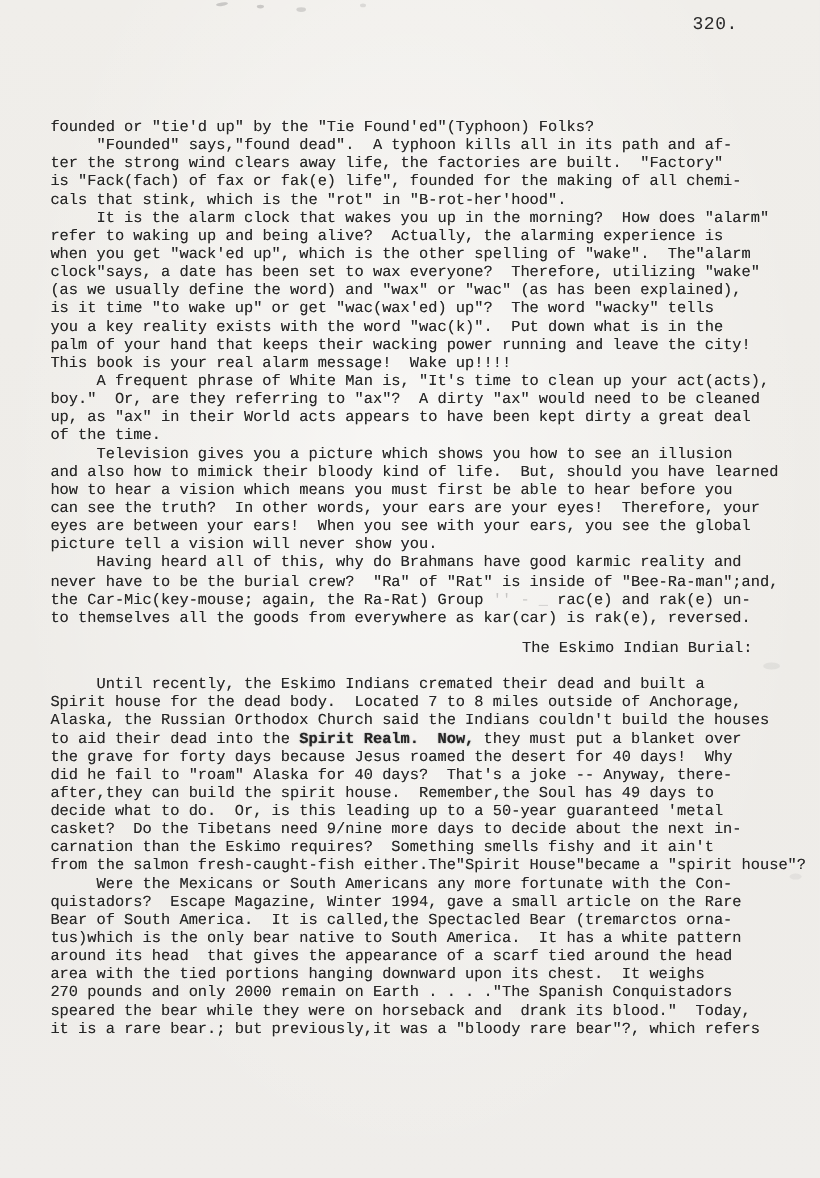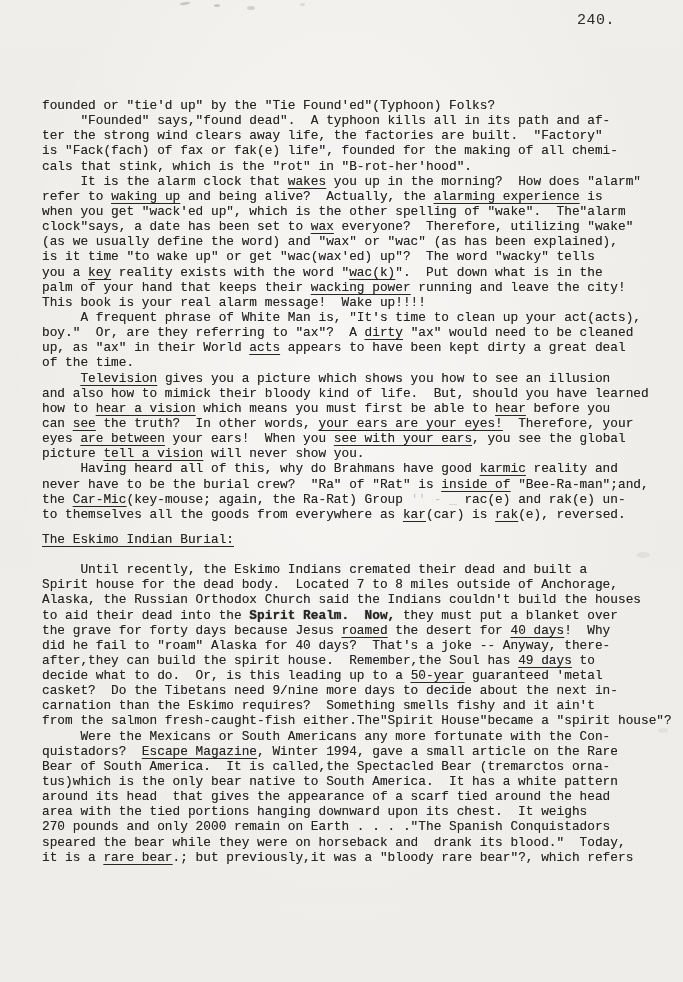--- a/index.html
+++ b/index.html
@@ -35,25 +35,24 @@
     top: 98px;
     width: 641px;
     font-size: 12.8px;
     line-height: 15.15px;
     color: #262626;
     white-space: pre;
     text-shadow: 0 0 0.4px rgba(20,20,20,0.45);
   }
   .line { height: 15.15px; }
   .line.center {
-    text-align: left;
-    padding-right: 32px;
+    text-align: right;
+    padding-right: 56px;
   }
   .u {
-    text-decoration: underline;
     text-decoration-thickness: 1.2px;
     text-underline-offset: 2.5px;
   }
   .faded {
     color: rgba(90,90,90,0.30);
     text-shadow: none;
   }
   .smudge {
     font-weight: bold;
     text-shadow: 0 0 1px rgba(30,30,30,0.75);
@@ -76,15 +75,15 @@
 
 <div class="paper"></div>
 
 <div class="artifact a1"></div>
 <div class="artifact a2"></div>
 <div class="artifact a3"></div>
 <div class="artifact a4"></div>
 <div class="artifact a5"></div>
 <div class="artifact a6"></div>
 
-<div class="page-number">240.</div>
+<div class="page-number">320.</div>
 
 <div class="text-block"><div class="line"><span>founded or "tie'd up" by the "Tie Found'ed"(Typhoon) Folks?</span></div><div class="line"><span>     "Founded" says,"found dead".  A typhoon kills all in its path and af-</span></div><div class="line"><span>ter the strong wind clears away life, the factories are built.  "Factory"</span></div><div class="line"><span>is "Fack(fach) of fax or fak(e) life", founded for the making of all chemi-</span></div><div class="line"><span>cals that stink, which is the "rot" in "B-rot-her'hood".</span></div><div class="line"><span>     It is the alarm clock that </span><span class="u">wakes</span><span> you up in the morning?  How does "alarm"</span></div><div class="line"><span>refer to </span><span class="u">waking up</span><span> and being alive?  Actually, the </span><span class="u">alarming experience</span><span> is</span></div><div class="line"><span>when you get "wack'ed up", which is the other spelling of "wake".  The"alarm</span></div><div class="line"><span>clock"says, a date has been set to </span><span class="u">wax</span><span> everyone?  Therefore, utilizing "wake"</span></div><div class="line"><span>(as we usually define the word) and "wax" or "wac" (as has been explained),</span></div><div class="line"><span>is it time "to wake up" or get "wac(wax'ed) up"?  The word "wacky" tells</span></div><div class="line"><span>you a </span><span class="u">key</span><span> reality exists with the word "</span><span class="u">wac(k)</span><span>".  Put down what is in the</span></div><div class="line"><span>palm of your hand that keeps their </span><span class="u">wacking power</span><span> running and leave the city!</span></div><div class="line"><span>This book is your real alarm message!  Wake up!!!!</span></div><div class="line"><span>     A frequent phrase of White Man is, "It's time to clean up your act(acts),</span></div><div class="line"><span>boy."  Or, are they referring to "ax"?  A </span><span class="u">dirty</span><span> "ax" would need to be cleaned</span></div><div class="line"><span>up, as "ax" in their World </span><span class="u">acts</span><span> appears to have been kept dirty a great deal</span></div><div class="line"><span>of the time.</span></div><div class="line"><span>     </span><span class="u">Television</span><span> gives you a picture which shows you how to see an illusion</span></div><div class="line"><span>and also how to mimick their bloody kind of life.  But, should you have learned</span></div><div class="line"><span>how to </span><span class="u">hear a vision</span><span> which means you must first be able to </span><span class="u">hear</span><span> before you</span></div><div class="line"><span>can </span><span class="u">see</span><span> the truth?  In other words, </span><span class="u">your ears are your eyes!</span><span>  Therefore, your</span></div><div class="line"><span>eyes </span><span class="u">are between</span><span> your ears!  When you </span><span class="u">see with your ears</span><span>, you see the global</span></div><div class="line"><span>picture </span><span class="u">tell a vision</span><span> will never show you.</span></div><div class="line"><span>     Having heard all of this, why do Brahmans have good </span><span class="u">karmic</span><span> reality and</span></div><div class="line"><span>never have to be the burial crew?  "Ra" of "Rat" is </span><span class="u">inside of</span><span> "Bee-Ra-man";and,</span></div><div class="line"><span>the </span><span class="u">Car-Mic</span><span>(key-mouse; again, the Ra-Rat) Group </span><span class="faded">'' - _</span><span> rac(e) and rak(e) un-</span></div><div class="line"><span>to themselves all the goods from everywhere as </span><span class="u">kar</span><span>(car) is </span><span class="u">rak</span><span>(e), reversed.</span></div><div class="line center" style="margin-top: 10px;"><span class="u">The Eskimo Indian Burial:</span></div><div class="line" style="margin-top: 15px;"><span>     Until recently, the Eskimo Indians cremated their dead and built a</span></div><div class="line"><span>Spirit house for the dead body.  Located 7 to 8 miles outside of Anchorage,</span></div><div class="line"><span>Alaska, the Russian Orthodox Church said the Indians couldn't build the houses</span></div><div class="line"><span>to aid their dead into the </span><span class="smudge">Spirit Realm.</span><span>  </span><span class="smudge">Now,</span><span> they must put a blanket over</span></div><div class="line"><span>the grave for forty days because Jesus </span><span class="u">roamed</span><span> the desert for </span><span class="u">40 days</span><span>!  Why</span></div><div class="line"><span>did he fail to "roam" Alaska for 40 days?  That's a joke -- Anyway, there-</span></div><div class="line"><span>after,they can build the spirit house.  Remember,the Soul has </span><span class="u">49 days</span><span> to</span></div><div class="line"><span>decide what to do.  Or, is this leading up to a </span><span class="u">50-year</span><span> guaranteed 'metal</span></div><div class="line"><span>casket?  Do the Tibetans need 9/nine more days to decide about the next in-</span></div><div class="line"><span>carnation than the Eskimo requires?  Something smells fishy and it ain't</span></div><div class="line"><span>from the salmon fresh-caught-fish either.The"Spirit House"became a "spirit house"?</span></div><div class="line"><span>     Were the Mexicans or South Americans any more fortunate with the Con-</span></div><div class="line"><span>quistadors?  </span><span class="u">Escape Magazine</span><span>, Winter 1994, gave a small article on the Rare</span></div><div class="line"><span>Bear of South America.  It is called,the Spectacled Bear (tremarctos orna-</span></div><div class="line"><span>tus)which is the only bear native to South America.  It has a white pattern</span></div><div class="line"><span>around its head  that gives the appearance of a scarf tied around the head</span></div><div class="line"><span>area with the tied portions hanging downward upon its chest.  It weighs</span></div><div class="line"><span>270 pounds and only 2000 remain on Earth . . . ."The Spanish Conquistadors</span></div><div class="line"><span>speared the bear while they were on horseback and  drank its blood."  Today,</span></div><div class="line"><span>it is a </span><span class="u">rare bear</span><span>.; but previously,it was a "bloody rare bear"?, which refers</span></div></div>
 
 </body></html>

